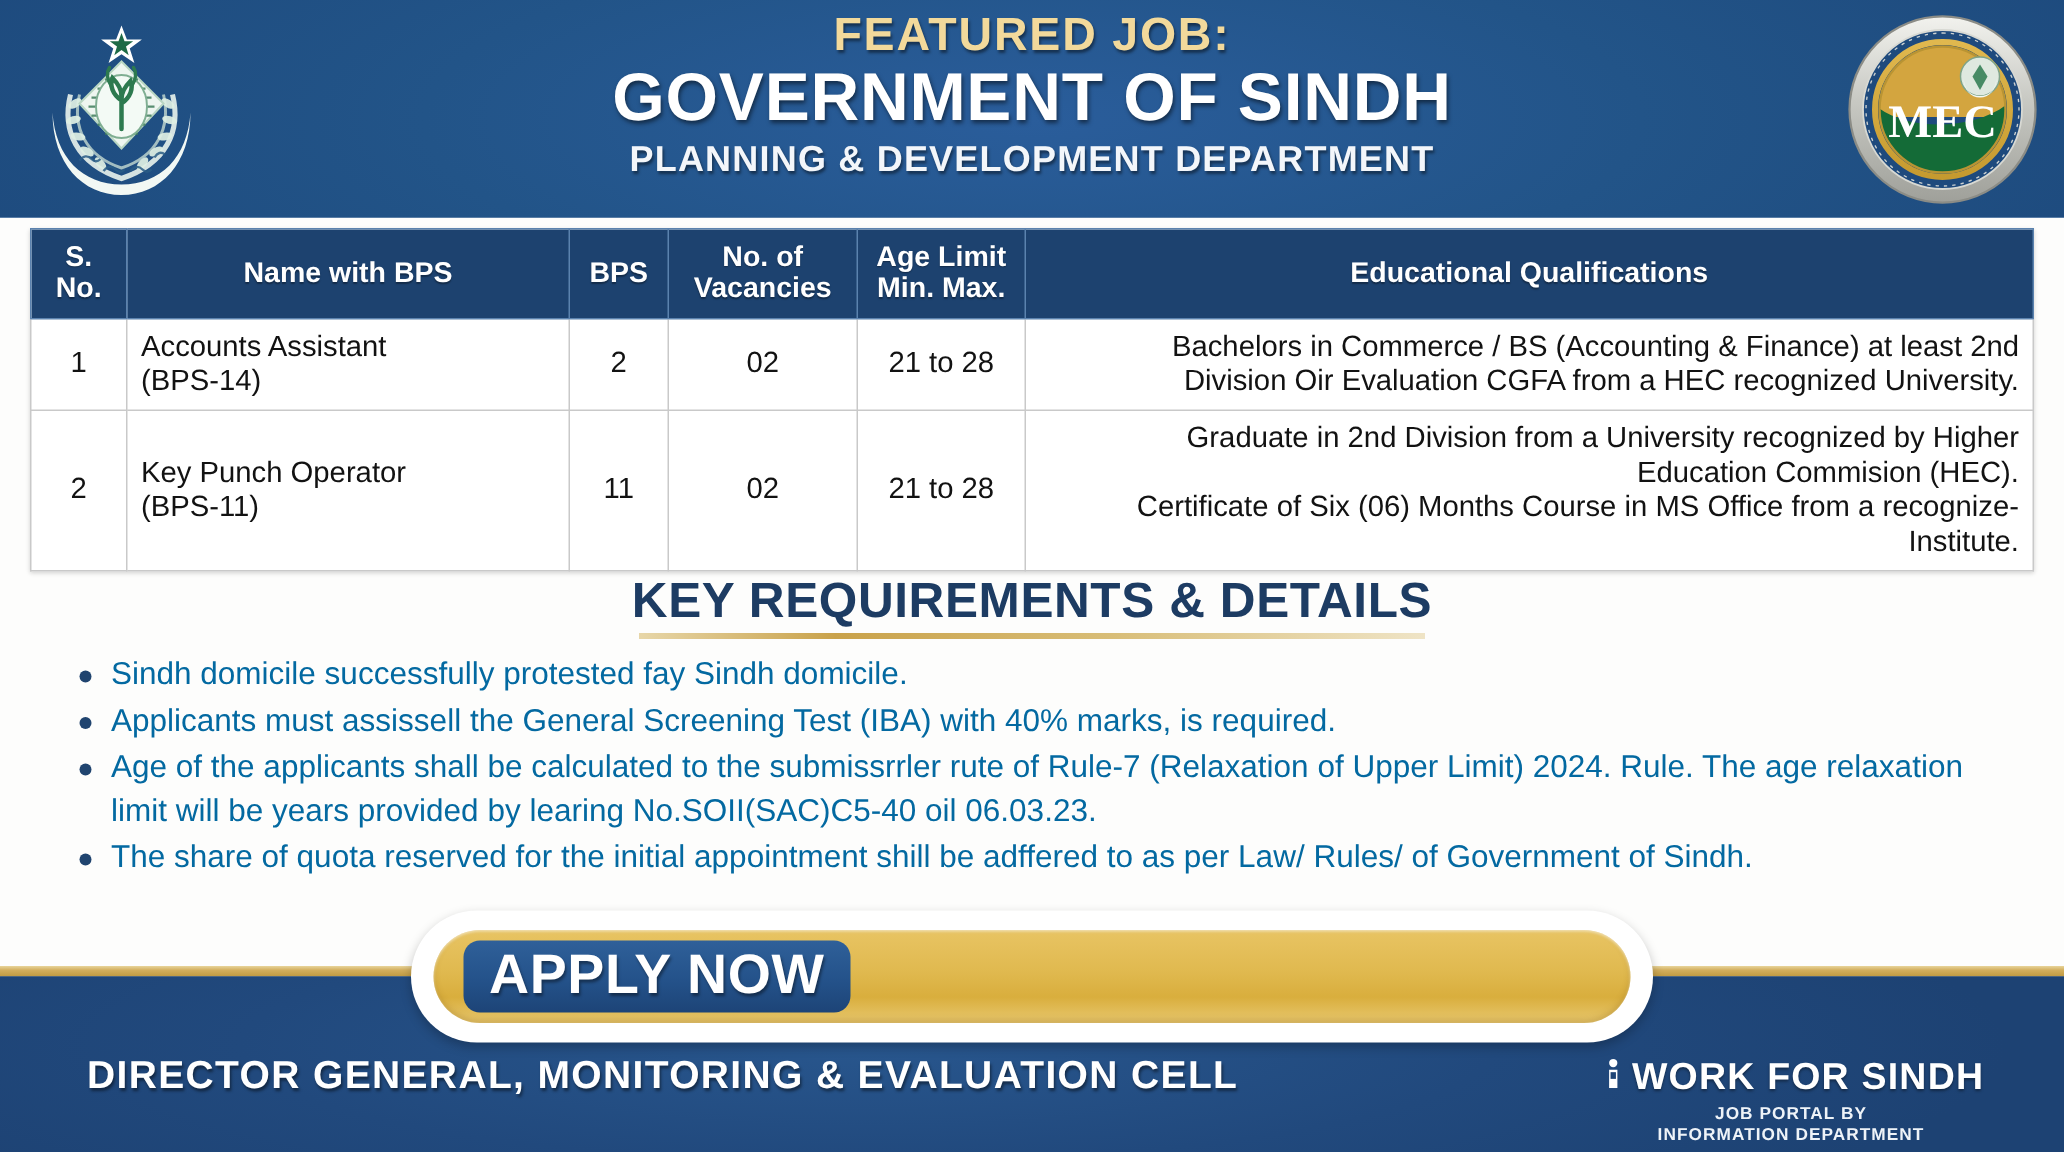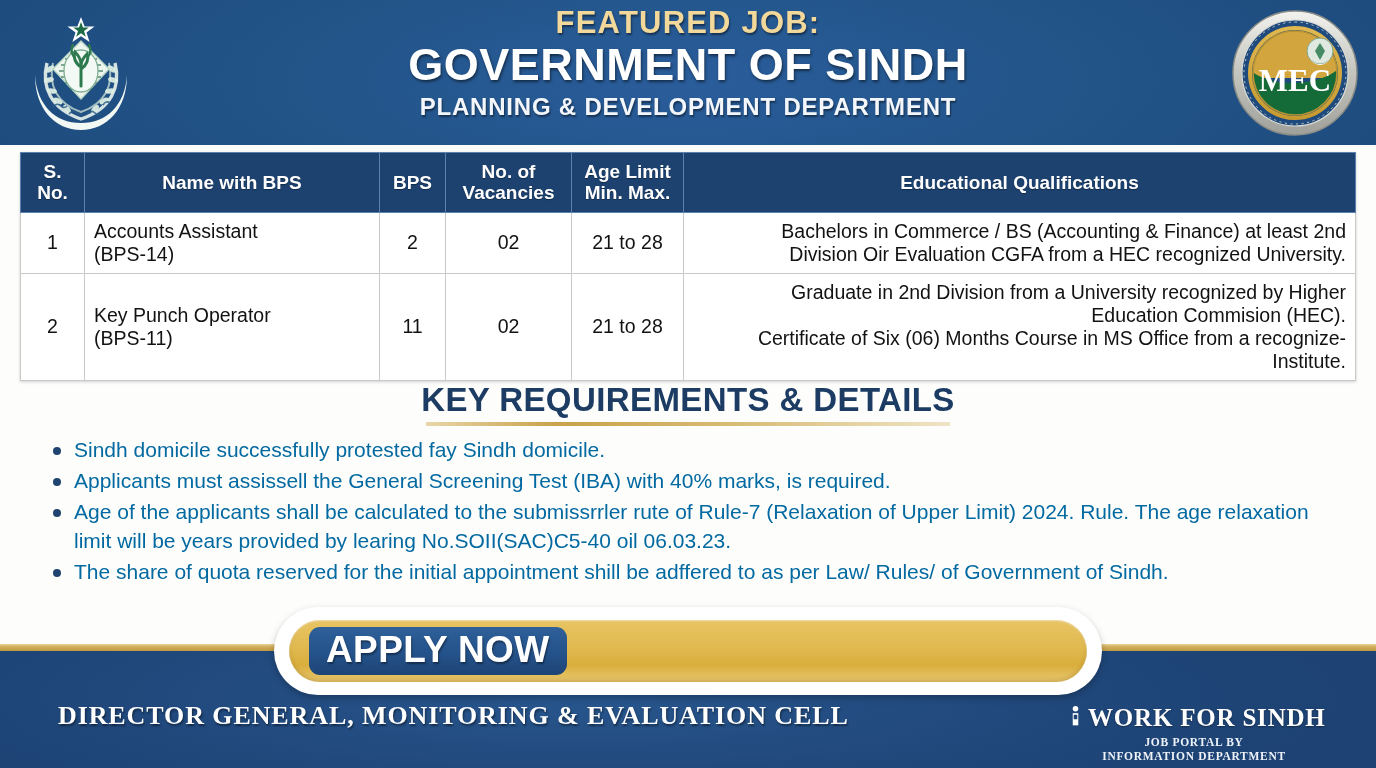--- a/index.html
+++ b/index.html
@@ -121,21 +121,20 @@
   .gold-stripe{
     position:absolute;left:0;top:644px;width:1376px;height:7px;
     background:linear-gradient(180deg,#e8d49a 0%,#d2ae5d 40%,#c09a41 100%);
   }
   .footer-band{
     position:absolute;left:0;top:651px;width:1376px;height:117px;
     background:
       radial-gradient(ellipse 760px 140px at 42% 40%, #28568d 0%, #21497d 55%, #1d4273 100%),
       linear-gradient(90deg,#1d4374 0%, #244f84 40%, #1e4476 100%);
     overflow:hidden;
-    font-family:Liberation Serif, serif;
   }
   .footer-title{
     position:absolute;left:58px;top:50px;
     font-size:26px;font-weight:bold;letter-spacing:.9px;
     color:#ffffff;
     text-shadow:1px 2px 2px rgba(0,0,0,.45);
   }
   .wfs{
     position:absolute;right:57px;top:53px;text-align:center;width:250px;
   }

